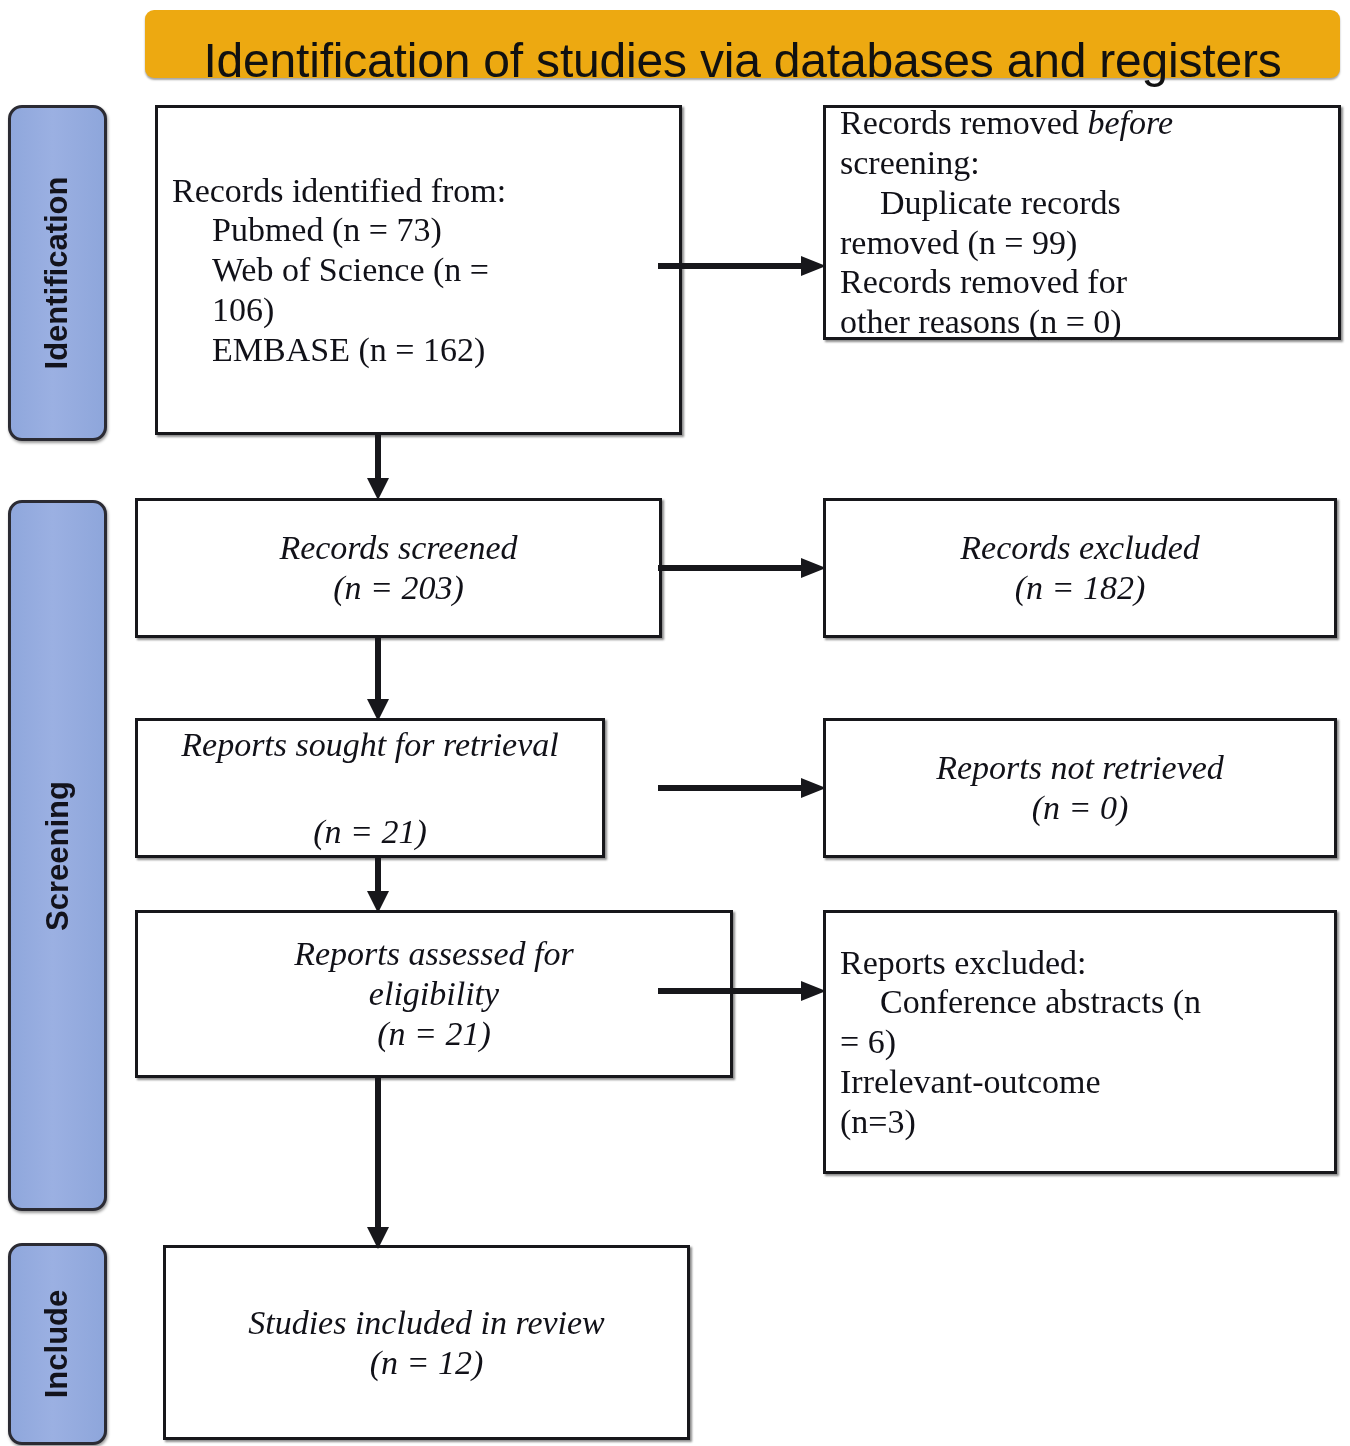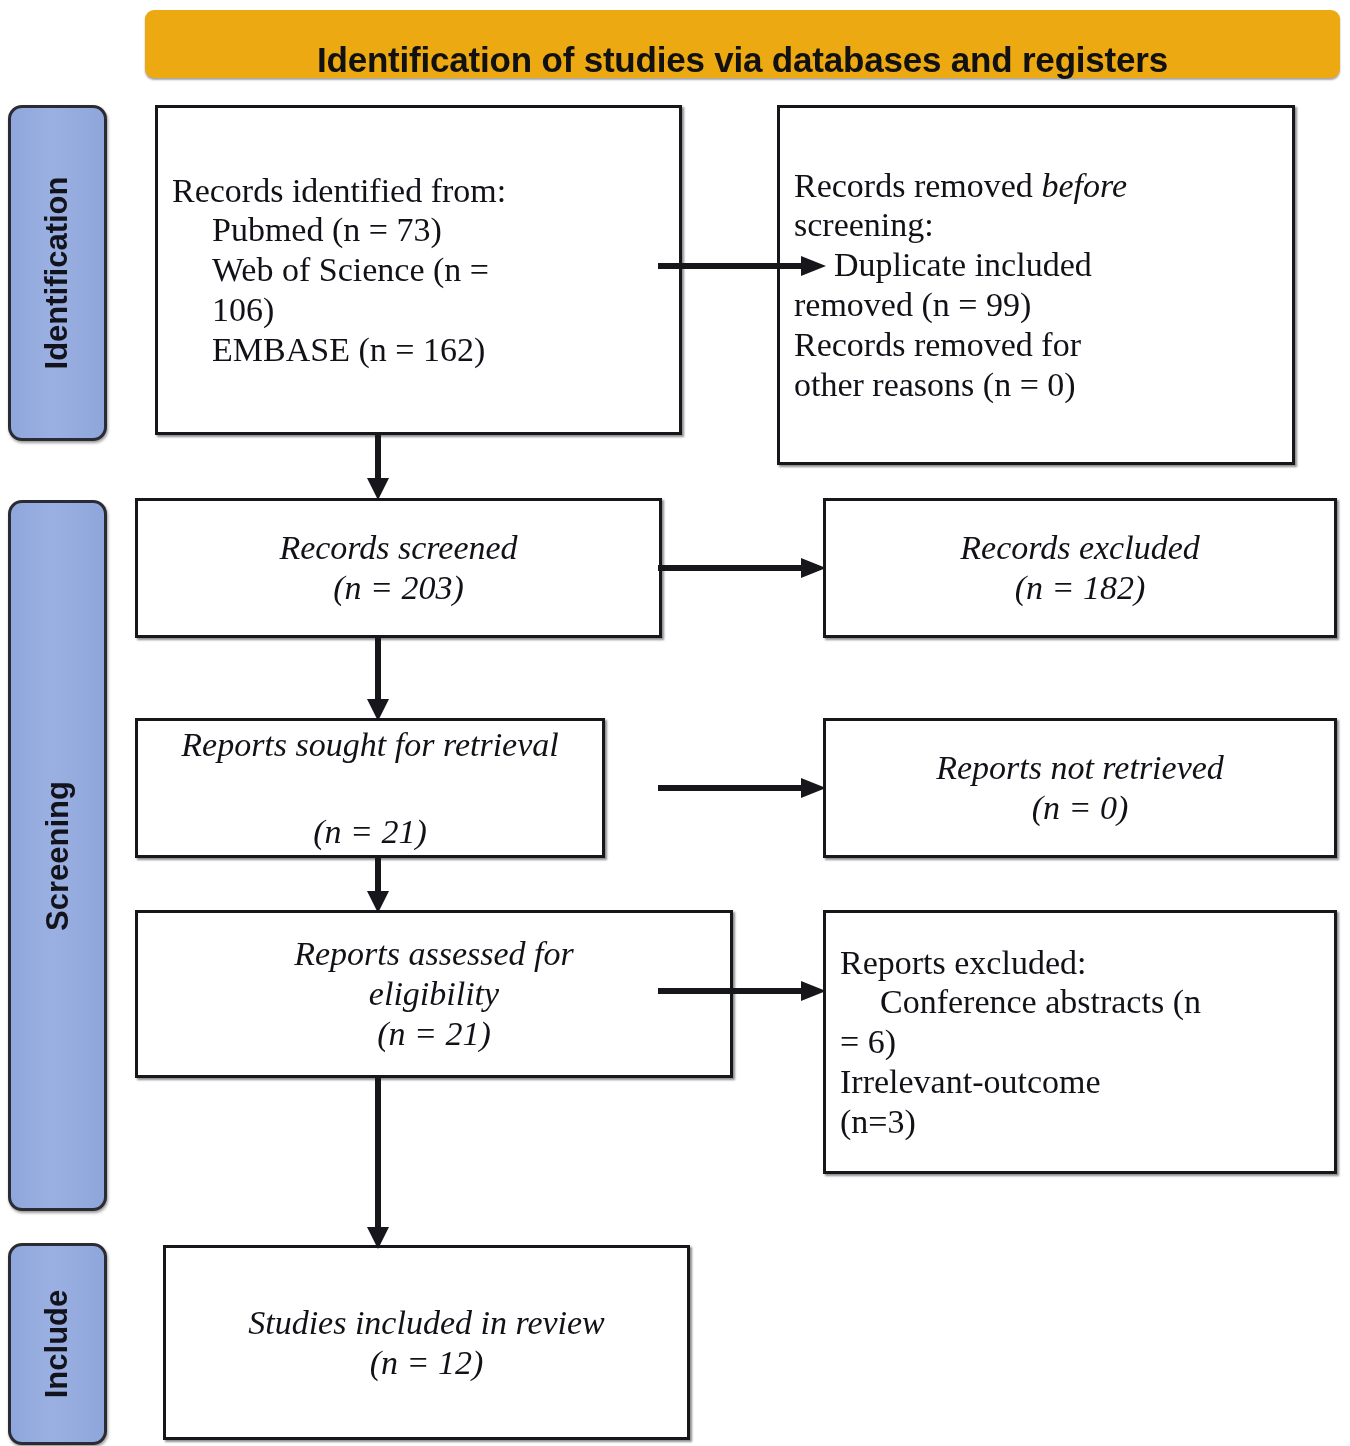--- a/index.html
+++ b/index.html
@@ -25,22 +25,22 @@
     height: 68px;
     background: #EDA911;
     border-radius: 9px;
     box-shadow: 0 2px 2px rgba(0,0,0,0.35);
     display: flex;
     align-items: center;
     justify-content: center;
   }
   .banner-text {
     font-family: "Liberation Sans", sans-serif;
-    font-weight: bold;
-    font-size: 35px;
+    font-weight: normal;
+    font-size: 48px;
     color: #111111;
     letter-spacing: -0.2px;
     white-space: nowrap;
     margin-top: 32px;
   }
 
   
   .stage {
     position: absolute;
     left: 8px;
@@ -91,21 +91,21 @@
   .line.italic { font-style: italic; }
 
   
   #box-identified   { left: 135px; top: 105px;  width: 527px; height: 330px; margin-left: 20px; }
   #box-screened     { left: 135px; top: 498px;  width: 527px; height: 140px; }
   #box-sought       { left: 135px; top: 718px;  width: 470px; height: 140px; gap: 47px; }
   #box-assessed     { left: 135px; top: 910px;  width: 598px; height: 168px; }
   #box-included     { left: 135px; top: 1245px; width: 527px; height: 195px; margin-left: 28px; }
 
   
-  #box-removed      { left: 777px; top: 105px;  width: 518px; height: 360px; }
+  #box-removed      { left: 823px; top: 105px;  width: 518px; height: 235px; }
   #box-excluded-rec { left: 823px; top: 498px;  width: 514px; height: 140px; }
   #box-notretrieved { left: 823px; top: 718px;  width: 514px; height: 140px; }
   #box-excluded-rep { left: 823px; top: 910px;  width: 514px; height: 264px; }
 
   
   .conn { position: absolute; }
   .conn svg { display: block; }
 </style>
 </head>
 <body>
@@ -130,21 +130,21 @@
     <div class="line">Records identified from:</div>
     <div class="line indent">Pubmed (n = 73)</div>
     <div class="line indent">Web of Science (n =</div>
     <div class="line indent">106)</div>
     <div class="line indent">EMBASE (n = 162)</div>
   </div>
 
   <div class="box left" id="box-removed">
     <div class="line"><span>Records removed </span><span class="line italic" style="font-size:inherit;">before</span></div>
     <div class="line"><span class="italic">screening</span><span>:</span></div>
-    <div class="line indent">Duplicate included</div>
+    <div class="line indent">Duplicate records</div>
     <div class="line">removed (n = 99)</div>
     <div class="line">Records removed for</div>
     <div class="line">other reasons (n = 0)</div>
   </div>
 
   <div class="box center" id="box-screened">
     <div class="line">Records screened</div>
     <div class="line">(n = 203)</div>
   </div>
 

